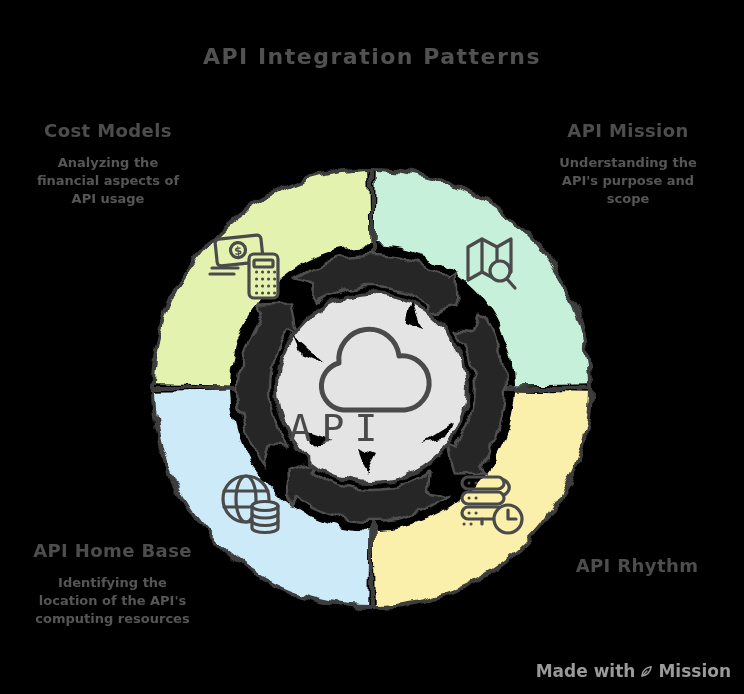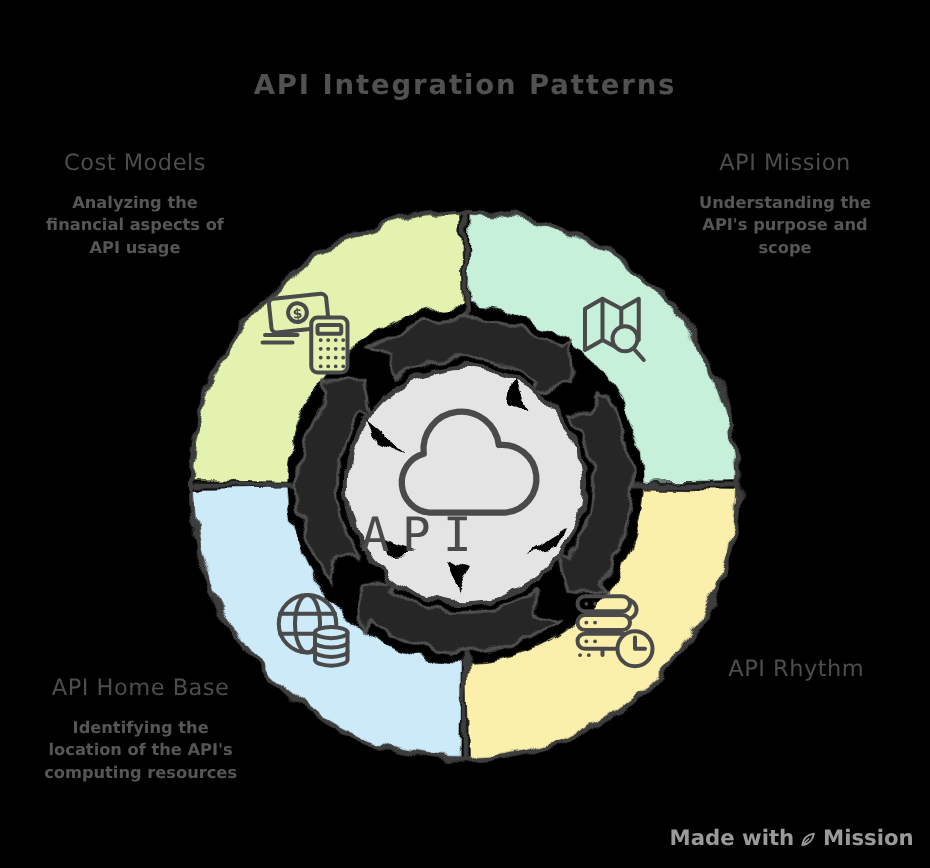--- a/index.html
+++ b/index.html
@@ -6,29 +6,29 @@
     --background:#000; --stroke-color:#3d3d3d; --arrow-fill:#262626; --arrow-stroke:#4f4f4f;
     --center-fill:#e4e4e4; --icon-stroke:#4a4a4a; --heading-color:#4d4d4d; --body-color:#565656;
     --title-color:#515151; --credit-color:#9a9a9a;
   }
   *{box-sizing:border-box}
   html,body{margin:0;padding:0}
   body{width:744px;height:694px;background:var(--background);overflow:hidden;
        font-family:"DejaVu Sans",sans-serif;position:relative}
   .stage{position:absolute;inset:0}
   svg.diagram{position:absolute;inset:0}
-  h1.title{position:absolute;top:44px;left:0;right:0;margin:12px;text-align:center;
+  h1.title{position:absolute;top:44px;left:0;right:0;margin:0;text-align:center;
     font-size:22px;font-weight:bold;letter-spacing:1.5px;color:var(--title-color)}
   .label{position:absolute;text-align:center;color:var(--body-color)}
-  .label h2{font-size:18px;font-weight:normal;color:var(--heading-color);margin:0 0 13px;letter-spacing:.4px}
+  .label h2{font-size:18px;font-weight:bold;color:var(--heading-color);margin:0 0 13px;letter-spacing:.4px}
   .label p{font-size:13px;line-height:1.4;margin:0;font-weight:700}
   .q-tl{left:30px;top:120px;width:156px}
   .q-tr{left:550px;top:120px;width:156px}
   .q-bl{left:30px;top:540px;width:165px}
-  .q-br{left:562px;top:525px;width:150px}
+  .q-br{left:562px;top:555px;width:150px}
   .credit{position:absolute;right:13px;bottom:13px;display:flex;align-items:center;gap:5px;
     color:var(--credit-color);font-size:17px;font-weight:bold;cursor:pointer}
   
   .ln{fill:none;stroke:var(--stroke-color);stroke-width:4;stroke-linecap:round;stroke-linejoin:round}
   .arrow{fill:var(--arrow-fill);stroke:var(--arrow-stroke);stroke-width:2.5;stroke-linejoin:round}
   .icn{fill:none;stroke:var(--icon-stroke);stroke-width:3.2;stroke-linecap:round;stroke-linejoin:round}
   .icnf{stroke:var(--icon-stroke);stroke-width:3.2;stroke-linecap:round;stroke-linejoin:round}
   .dots{fill:none;stroke:var(--icon-stroke);stroke-width:3;stroke-linecap:round}
   .cloud{fill:none;stroke:var(--icon-stroke);stroke-width:5;stroke-linecap:round;stroke-linejoin:round}
   .api-text{font-family:"DejaVu Sans Mono",monospace;font-size:38px;letter-spacing:10px;

